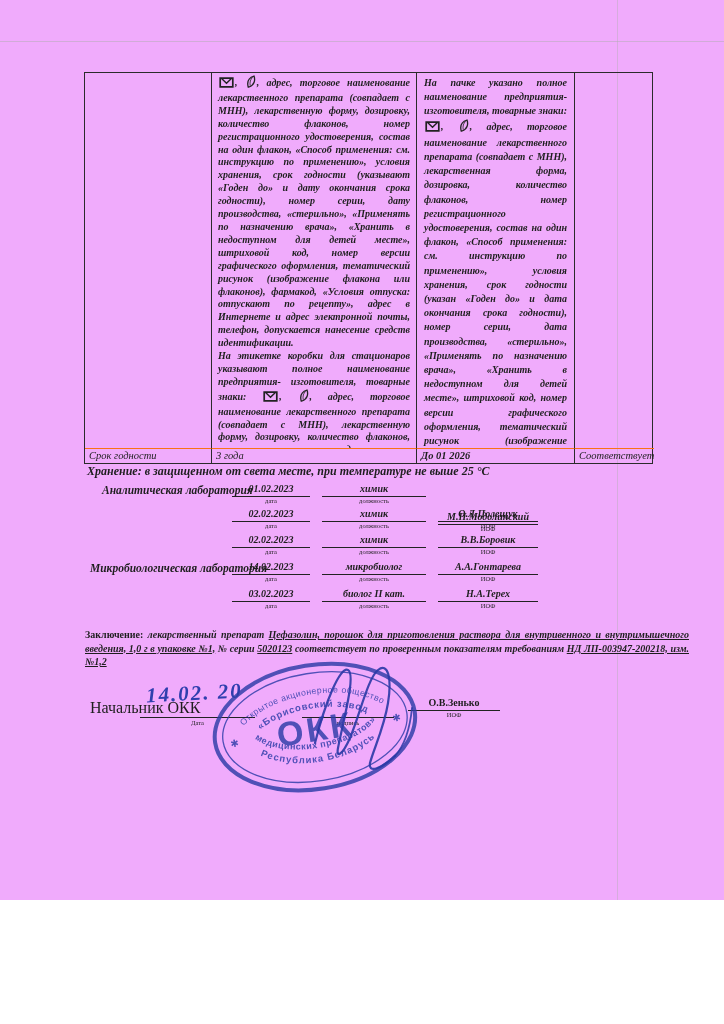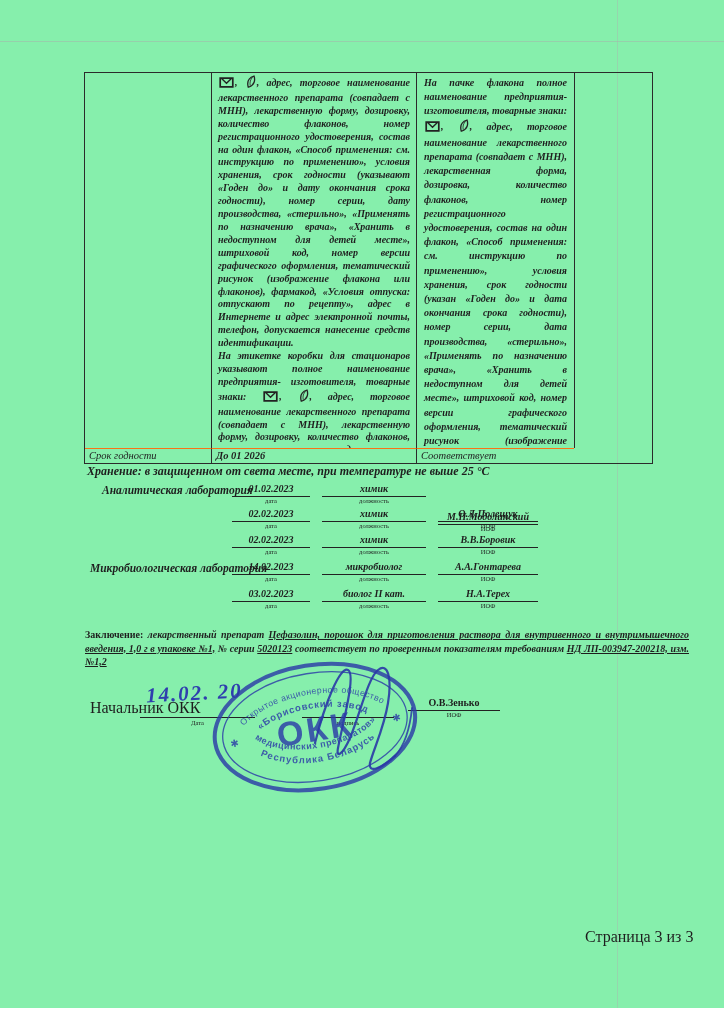--- a/index.html
+++ b/index.html
@@ -1,17 +1,17 @@
 <!DOCTYPE html>
 <html><head>
 <meta charset="utf-8">
 <style>
   html,body { margin:0; padding:0; background:#ffffff; }
   .page {
-    position:relative; width:724px; height:1008px; background:#86efac;
+    position:relative; width:724px; height:900px; background:#f0abfc;
     font-family:"Liberation Serif", serif; color:#1e1e1e; overflow:hidden;
   }
   .crease-h { position:absolute; left:0; top:41px; width:724px; height:1px; background:rgba(170,170,170,.45); }
   .crease-v { position:absolute; left:617px; top:0; width:1px; height:1024px; background:rgba(175,175,175,.4); }
 
   
   .tbl {
     position:absolute; left:84px; top:72px; width:569px;
     display:grid; grid-template-columns:126px 205px 158px 80px; grid-template-rows:375px 15px;
     border:1.4px solid #2b2b2b; box-sizing:border-box;
@@ -89,37 +89,38 @@
           <svg width="10" height="13" viewBox="0 0 10 13">
               <path d="M2.2,12 C1,7.5 2,3 8,1 C9.4,5 8.6,10 3,12 Z" fill="none" stroke="#222" stroke-width="1.3"></path>
               <path d="M4.2,10.6 C3.6,7.4 4.4,4.2 6.6,2.4" stroke="#222" stroke-width="0.8" fill="none"></path>
             </svg>
         </span><span>, адрес, торговое наименование лекарственного препарата (совпадает с МНН), лекарственную форму, дозировку, количество флаконов, номер регистрационного удостоверения, состав на один флакон, «Способ применения: см. инструкцию по применению», условия хранения, срок годности (указывают «Годен до» и дату окончания срока годности), номер серии, дату производства, «стерильно», «Применять по назначению врача», «Хранить в недоступном для детей месте», штриховой код, номер версии графического оформления, «Для стационаров».</span>
       </p>
     </div>
 
     <div class="bl celltext c3">
       <p>
-        <span>На пачке флакона полное наименование предприятия-изготовителя, товарные знаки: </span><span class="tm">
+        <span>На пачке указано полное наименование предприятия-изготовителя, товарные знаки: </span><span class="tm">
           <svg width="15" height="11" viewBox="0 0 15 11">
               <path d="M1.2,1.2 H13.8 V9.8 H1.2 Z" fill="none" stroke="#222" stroke-width="1.7"></path>
               <path d="M2.6,1.4 L7.5,6.2 L12.4,1.4" fill="none" stroke="#222" stroke-width="1.4"></path>
             </svg>
         </span><span>, </span><span class="tm">
           <svg width="10" height="13" viewBox="0 0 10 13">
               <path d="M2.2,12 C1,7.5 2,3 8,1 C9.4,5 8.6,10 3,12 Z" fill="none" stroke="#222" stroke-width="1.3"></path>
               <path d="M4.2,10.6 C3.6,7.4 4.4,4.2 6.6,2.4" stroke="#222" stroke-width="0.8" fill="none"></path>
             </svg>
         </span><span>, адрес, торговое наименование лекарственного препарата (совпадает с МНН), лекарственная форма, дозировка, количество флаконов, номер регистрационного удостоверения, состав на один флакон, «Способ применения: см. инструкцию по применению», условия хранения, срок годности (указан «Годен до» и дата окончания срока годности), номер серии, дата производства, «стерильно», «Применять по назначению врача», «Хранить в недоступном для детей месте», штриховой код, номер версии графического оформления, тематический рисунок (изображение флакона), фармакод, «Условия отпуска: отпускают по рецепту», адрес в Интернете и адрес электронной почты, телефон, дополнительно нанесен QR-код.</span>
       </p>
     </div>
 
     <div class="bl"></div>
 
     <div class="bt rowcell">Срок годности</div>
+    <div class="bt bl rowcell">3 года</div>
     <div class="bt bl rowcell bold">До 01 2026</div>
     <div class="bt bl rowcell">Соответствует</div>
   </div>
 
   <div class="storage">Хранение:  в защищенном от света месте, при температуре не выше 25 °С</div>
 
   <div class="lablabel" style="top:484px;margin-left:12px;">Аналитическая лаборатория</div>
 
   <div class="sigcell" style="left:232px;top:482px;width:78px;">
     <div class="sigval">01.02.2023</div>

